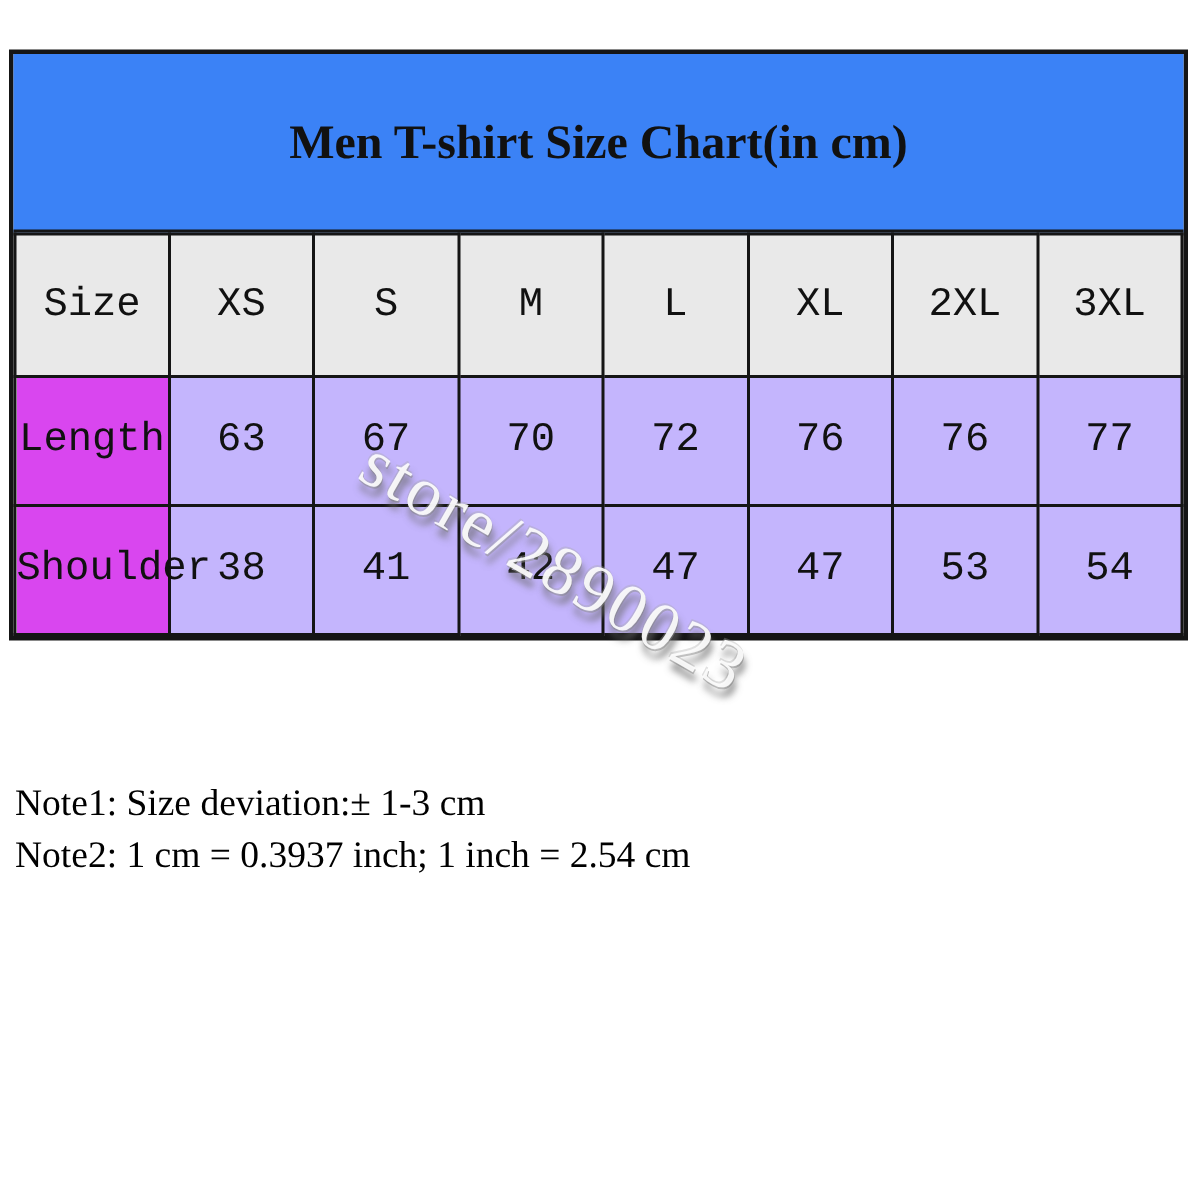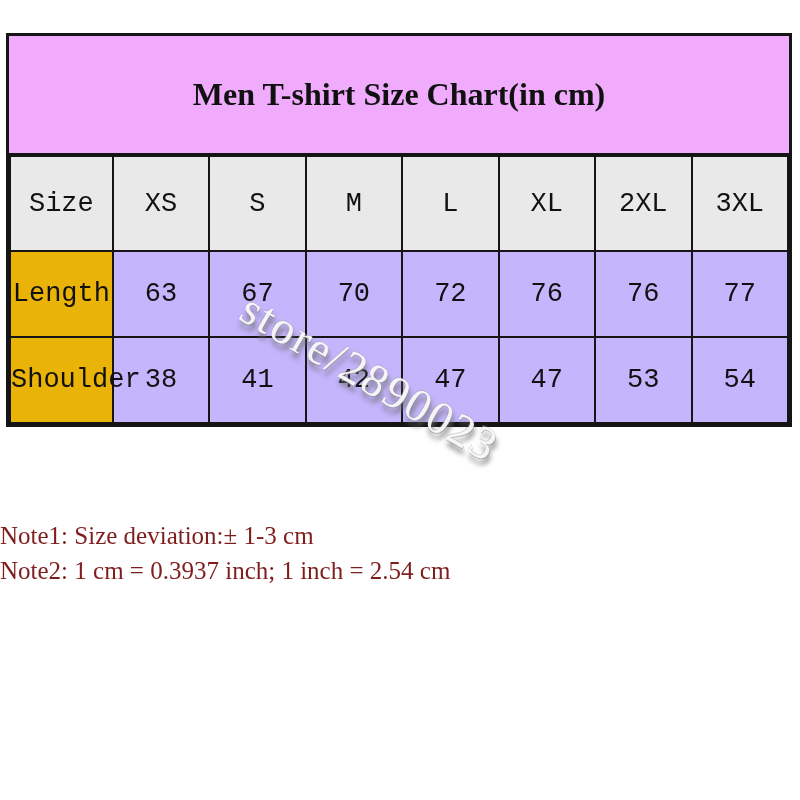--- a/index.html
+++ b/index.html
@@ -19,21 +19,21 @@
   }
   .chart-frame {
     position: absolute;
     left: 6px;
     top: 33px;
     width: 780px;
     border: 3px solid #151515;
   }
   .banner {
     height: 117px;
-    background: #f0abfc;
+    background: #3b82f6;
     display: flex;
     align-items: center;
     justify-content: center;
     border-bottom: 2px solid #151515;
   }
   .banner .title {
     font-size: 32px;
     font-weight: bold;
     color: #111111;
     letter-spacing: 0px;
@@ -53,21 +53,21 @@
     font-weight: normal;
     color: #111111;
     padding: 0;
   }
   table.size-table col.label-col { width: 13.2%; }
   table.size-table tr.head-row th {
     height: 93px;
     background: #e9e9e9;
   }
   table.size-table tr.data-row th {
-    background: #eab308;
+    background: #d946ef;
   }
   table.size-table tr.data-row th,
   table.size-table tr.data-row td {
     height: 84px;
     background-clip: padding-box;
   }
   table.size-table tr.data-row td { background: #c4b5fd; }
   .watermark {
     position: absolute;
     left: 258px;
@@ -79,23 +79,23 @@
                  1px 1px 0 rgba(150, 150, 150, 0.55),
                  -1px -1px 0 rgba(170, 170, 170, 0.35);
     transform: rotate(30deg);
     transform-origin: 0 0;
     white-space: nowrap;
     pointer-events: none;
     z-index: 5;
   }
   .notes {
     position: absolute;
-    left: 0;
+    left: 10px;
     top: 519px;
-    color: #7f1d1d;
+    color: #000000;
     font-size: 25px;
     line-height: 34.5px;
     white-space: nowrap;
   }
 </style>
 </head>
 <body>
 
 <div class="canvas">
 

